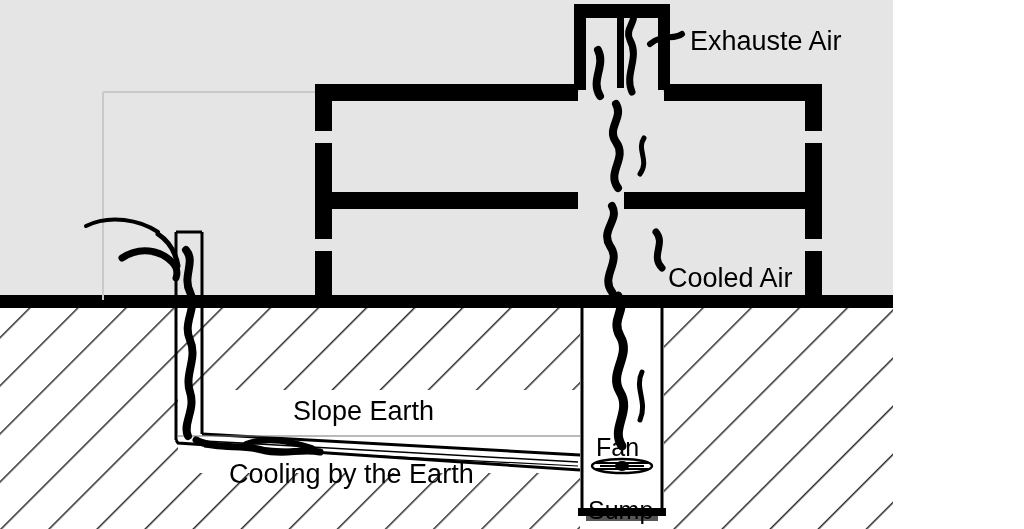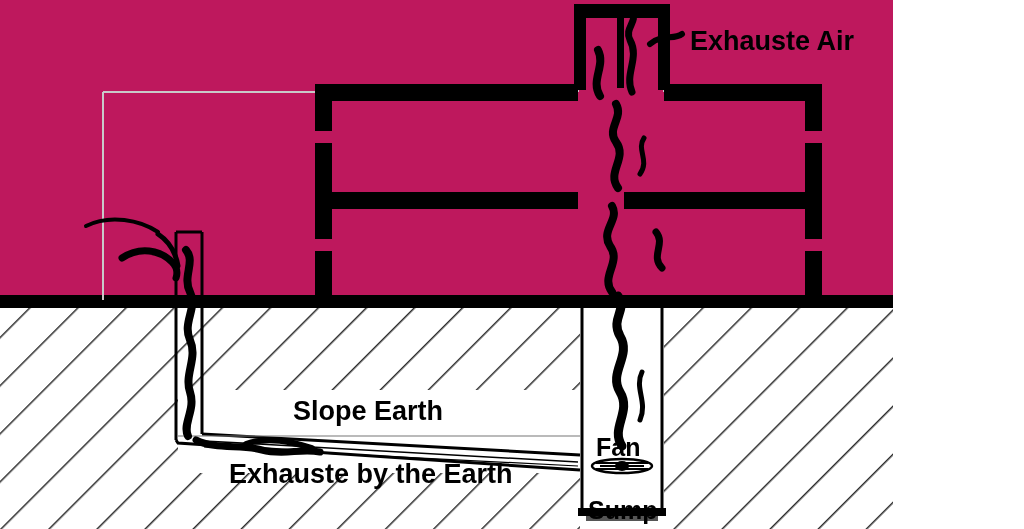--- a/index.html
+++ b/index.html
@@ -4,24 +4,23 @@
 <style>
   html, body {
     margin: 0;
     padding: 0;
     background: #ffffff;
   }
   #stage {
     position: relative;
     width: 893px;
     height: 529px;
-    background: #be185d;
+    background: #e5e5e5;
     overflow: hidden;
     font-family: "Liberation Sans", sans-serif;
-    font-weight: bold;
   }
   #diagram-svg {
     position: absolute;
     left: 0;
     top: 0;
   }
   .label {
     position: absolute;
     font-family: "Liberation Sans", sans-serif;
     font-size: 27px;
@@ -180,22 +179,23 @@
       <path d="M600 96 C590 80 606 66 598 50" stroke-width="8"></path>
       <path d="M632 92 C624 74 640 58 630 40 C624 28 638 22 632 12" stroke-width="7"></path>
       <path d="M650 44 C662 34 674 40 682 34" stroke-width="6"></path>
     </g>
 
   </svg>
 
   <div class="label" style="left:690px; top:28px;">Exhauste Air</div>
 
 
+  <div class="label" style="left:668px; top:265px;">Cooled Air</div>
 
   <div class="label" style="left:293px; top:398px;">Slope Earth</div>
 
   <div class="label label-sm" style="left:596px; top:435px;">Fan</div>
 
-  <div class="label" style="left:229px; top:461px;">Exhauste by the Earth</div>
+  <div class="label" style="left:229px; top:461px;">Cooling by the Earth</div>
 
   <div class="label label-sm" style="left:588px; top:498px;">Sump</div>
 
 </div>
 
 </body></html>

